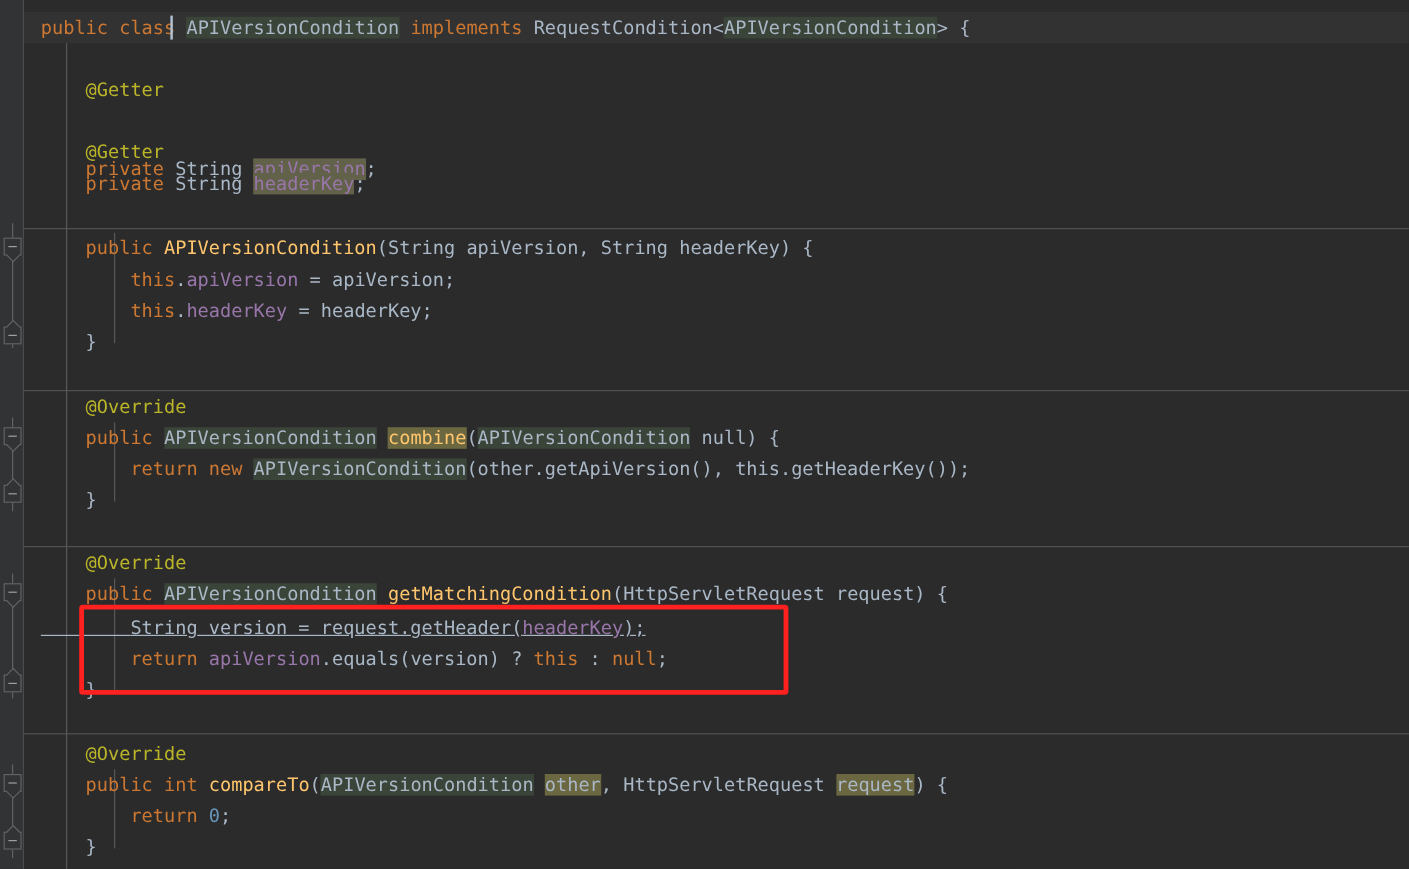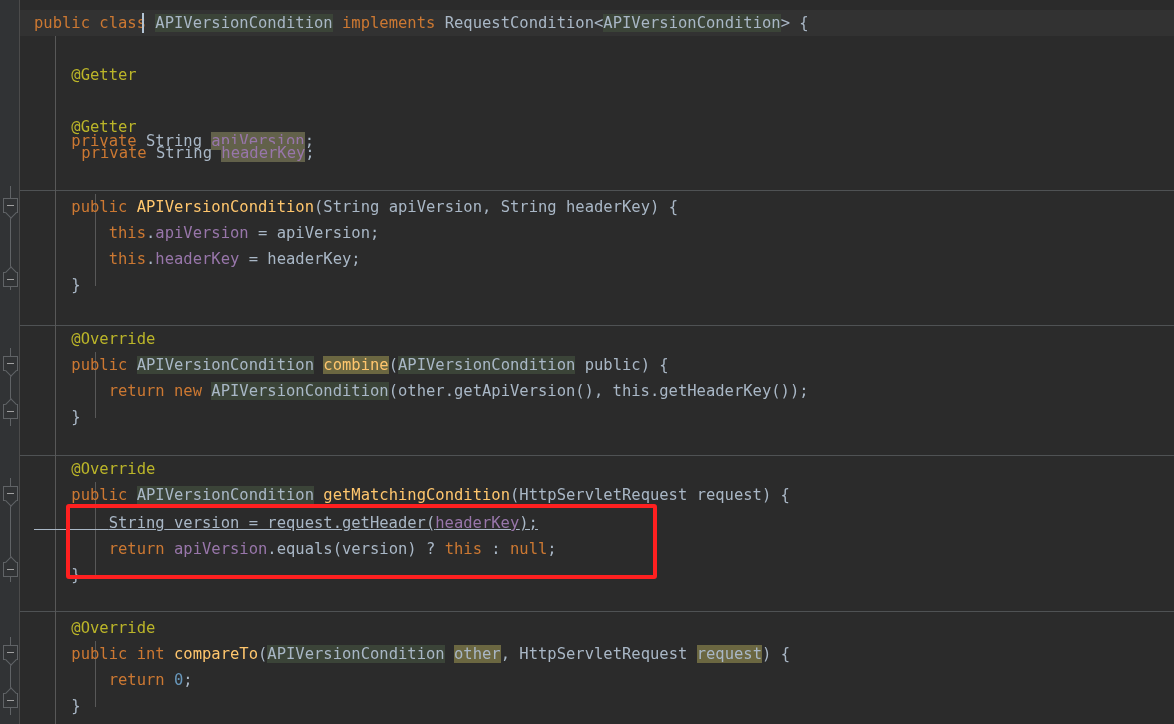--- a/index.html
+++ b/index.html
@@ -193,29 +193,29 @@
         <div class="indent-guide" style="left: 75px; top: 352px; height: 66px;"></div>
         <div class="indent-guide" style="left: 75px; top: 482px; height: 94px;"></div>
         <div class="indent-guide" style="left: 75px; top: 641px; height: 66px;"></div>
       </div>
     <div id="lines-layer">
         <div class="line" style="top: 10px; left: 14px;"><span class="kw">public</span><span class="plain"> </span><span class="kw">class</span><span class="plain"> </span><span class="cls hl-green">APIVersionCondition</span><span class="plain"> </span><span class="kw">implements</span><span class="plain"> </span><span class="cls">RequestCondition</span><span class="plain">&lt;</span><span class="cls hl-green">APIVersionCondition</span><span class="plain">&gt; {</span></div>
         <div class="line" style="top: 36px; left: 14px;"></div>
         <div class="line" style="top: 62px; left: 14px;"><span class="anno">    @Getter</span></div>
         <div class="line" style="top: 88px; left: 14px; margin-top: 40px;"><span class="plain">    </span><span class="kw">private</span><span class="plain"> </span><span class="cls">String</span><span class="plain"> </span><span class="fld hl-field">apiVersion</span><span class="plain">;</span></div>
         <div class="line" style="top: 114px; left: 14px;"><span class="anno">    @Getter</span></div>
-        <div class="line" style="top: 140px; left: 24px; text-align: right;"><span class="plain">    </span><span class="kw">private</span><span class="plain"> </span><span class="cls">String</span><span class="plain"> </span><span class="fld hl-field">headerKey</span><span class="plain">;</span></div>
+        <div class="line" style="top: 140px; left: 14px; text-align: right;"><span class="plain">    </span><span class="kw">private</span><span class="plain"> </span><span class="cls">String</span><span class="plain"> </span><span class="fld hl-field">headerKey</span><span class="plain">;</span></div>
         <div class="line" style="top: 166px; left: 14px;"></div>
         <div class="line" style="top: 194px; left: 14px;"><span class="plain">    </span><span class="kw">public</span><span class="plain"> </span><span class="fn">APIVersionCondition</span><span class="plain">(</span><span class="cls">String</span><span class="plain"> apiVersion, </span><span class="cls">String</span><span class="plain"> headerKey) {</span></div>
         <div class="line" style="top: 220px; left: 14px;"><span class="plain">        </span><span class="kw">this</span><span class="plain">.</span><span class="fld">apiVersion</span><span class="plain"> = apiVersion;</span></div>
         <div class="line" style="top: 246px; left: 14px;"><span class="plain">        </span><span class="kw">this</span><span class="plain">.</span><span class="fld">headerKey</span><span class="plain"> = headerKey;</span></div>
         <div class="line" style="top: 272px; left: 14px;"><span class="plain">    }</span></div>
         <div class="line" style="top: 298px; left: 14px;"></div>
         <div class="line" style="top: 326px; left: 14px;"><span class="anno">    @Override</span></div>
-        <div class="line" style="top: 352px; left: 14px;"><span class="plain">    </span><span class="kw">public</span><span class="plain"> </span><span class="cls hl-green">APIVersionCondition</span><span class="plain"> </span><span class="fn hl-olive">combine</span><span class="plain">(</span><span class="cls hl-green">APIVersionCondition</span><span class="plain"> public) {</span></div>
+        <div class="line" style="top: 352px; left: 14px;"><span class="plain">    </span><span class="kw">public</span><span class="plain"> </span><span class="cls hl-green">APIVersionCondition</span><span class="plain"> </span><span class="fn hl-olive">combine</span><span class="plain">(</span><span class="cls hl-green">APIVersionCondition</span><span class="plain"> null) {</span></div>
         <div class="line" style="top: 378px; left: 14px;"><span class="plain">        </span><span class="kw">return</span><span class="plain"> </span><span class="kw">new</span><span class="plain"> </span><span class="cls hl-green">APIVersionCondition</span><span class="plain">(other.getApiVersion(), this.getHeaderKey());</span></div>
         <div class="line" style="top: 404px; left: 14px;"><span class="plain">    }</span></div>
         <div class="line" style="top: 430px; left: 14px;"></div>
         <div class="line" style="top: 456px; left: 14px;"><span class="anno">    @Override</span></div>
         <div class="line" style="top: 482px; left: 14px;"><span class="plain">    </span><span class="kw">public</span><span class="plain"> </span><span class="cls hl-green">APIVersionCondition</span><span class="plain"> </span><span class="fn">getMatchingCondition</span><span class="plain">(</span><span class="cls">HttpServletRequest</span><span class="plain"> request) {</span></div>
         <div class="line" style="top: 510px; left: 14px; text-decoration: underline;"><span class="plain">        </span><span class="cls">String</span><span class="plain"> version = request.getHeader(</span><span class="fld">headerKey</span><span class="plain">);</span></div>
         <div class="line" style="top: 536px; left: 14px;"><span class="plain">        </span><span class="kw">return</span><span class="plain"> </span><span class="fld">apiVersion</span><span class="plain">.equals(version) ? </span><span class="kw">this</span><span class="plain"> : </span><span class="kw">null</span><span class="plain">;</span></div>
         <div class="line" style="top: 562px; left: 14px;"><span class="plain">    }</span></div>
         <div class="line" style="top: 588px; left: 14px;"></div>
         <div class="line" style="top: 615px; left: 14px;"><span class="anno">    @Override</span></div>

